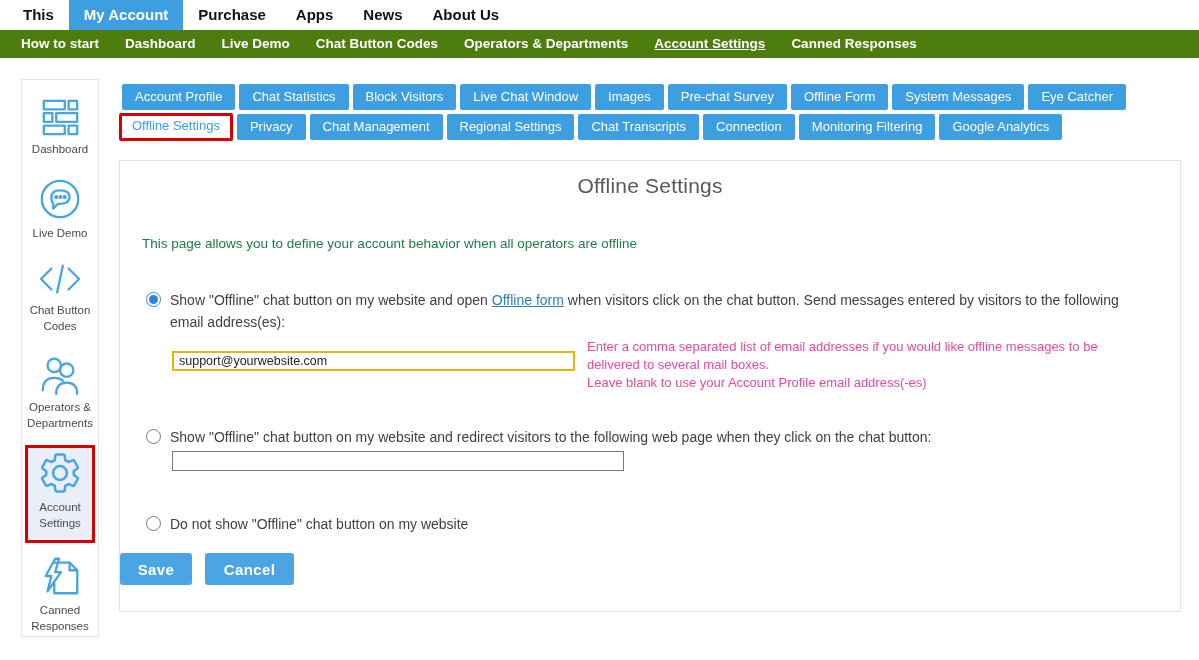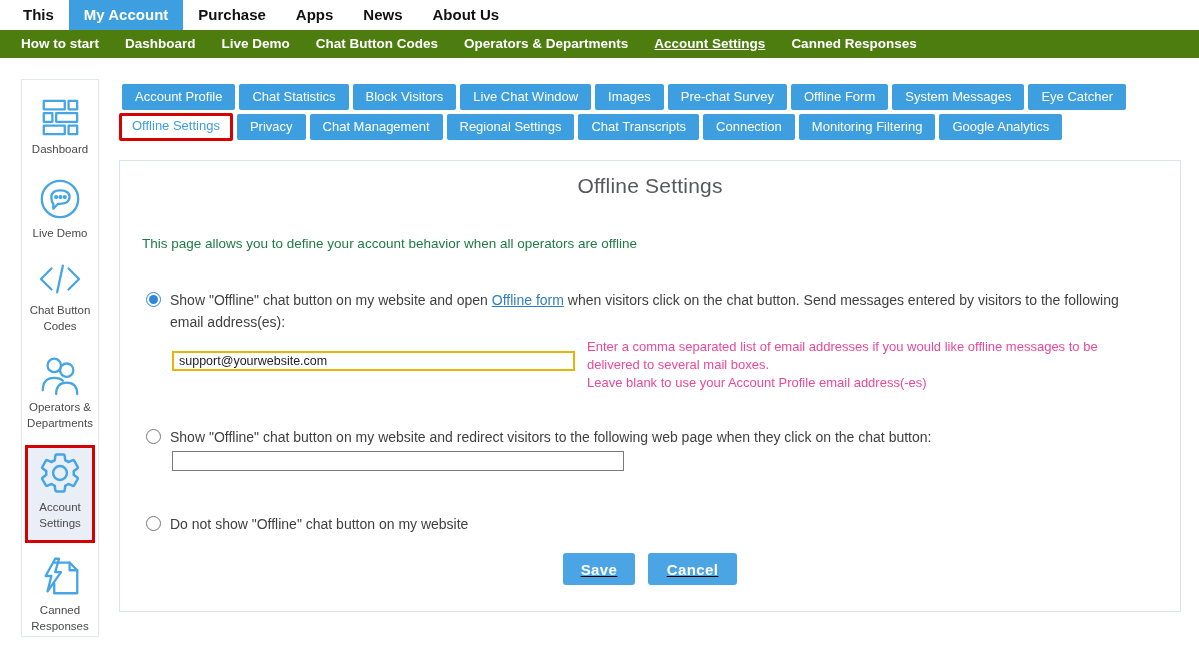--- a/index.html
+++ b/index.html
@@ -56,21 +56,21 @@
   .email-input { position:absolute; left:52px; top:190px; width:403px; height:20px;
     border:2px solid #eab308; font-size:12.5px; padding:1px 5px; color:#222;
     font-family:"Liberation Sans", sans-serif; }
   .url-input { position:absolute; left:52px; top:290px; width:452px; height:20px;
     border:1px solid #7a7a7a; font-size:12.5px; padding:1px 5px;
     font-family:"Liberation Sans", sans-serif; }
   .help { position:absolute; left:467px; top:177px; width:566px; font-size:13px;
     color:#ec4899; line-height:1.38; }
 
   .btn-row { position:absolute; top:392px; left:0; width:100%; display:flex;
-    justify-content:center; gap:13px;text-decoration:underline; }
+    gap:13px; }
   .btn { background:#4ba5e5; color:#fff; border:none; border-radius:3px; height:32px;
     font-weight:bold; font-size:15px; letter-spacing:.4px; cursor:pointer;
     font-family:"Liberation Sans", sans-serif; }
   .btn-save { width:72px; }
   .btn-cancel { width:89px; }
 
   .icon-stroke { stroke:#45a5e5; fill:none; stroke-width:2.4; stroke-linecap:round; stroke-linejoin:round; }
 </style>
 </head>
 <body>

